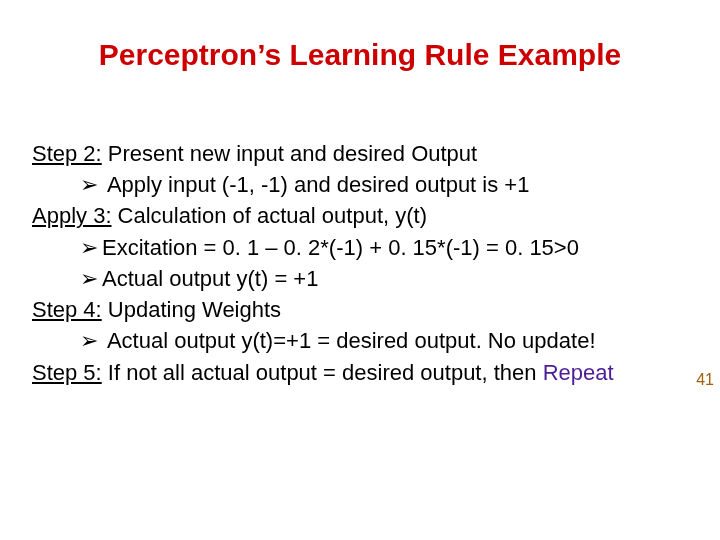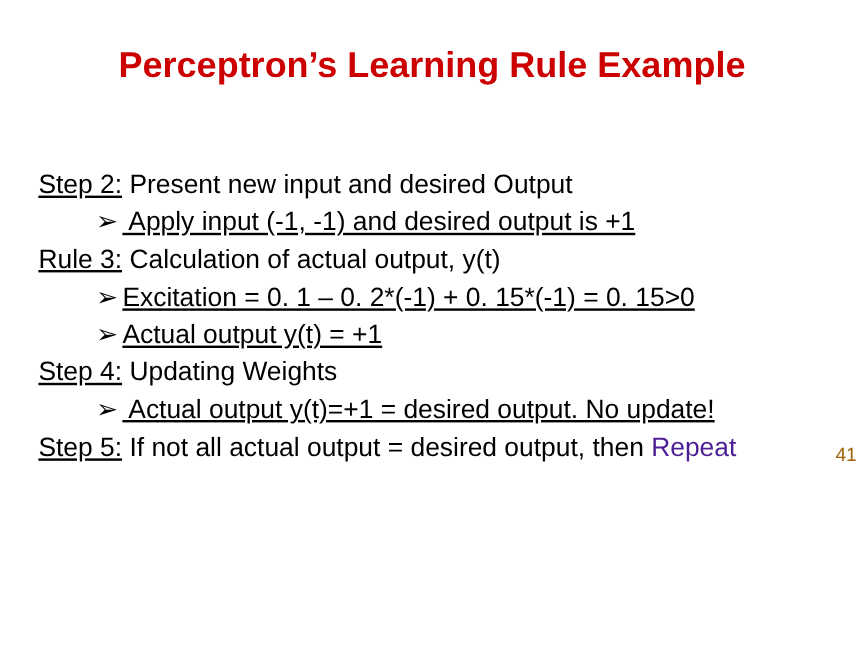--- a/index.html
+++ b/index.html
@@ -37,21 +37,20 @@
     right: 40px;
     font-size: 22px;
     line-height: 1.42;
     color: #000000;
   }
   .body p {
     margin: 0;
   }
   .sub {
     padding-left: 48px;
-    text-decoration: underline;
   }
   .arrow {
     display: inline-block;
     width: 22px;
   }
   .underline { text-decoration: underline; }
   .red { color: #4c1d95; }
   .pagenum {
     position: absolute;
     right: 6px;
@@ -70,21 +69,21 @@
   <div class="body">
 
     <p>
       <span class="underline">Step 2:</span><span> Present new input and desired Output</span>
     </p>
     <p class="sub">
       <span class="arrow">➢</span><span> Apply input (-1, -1) and desired output is +1</span>
     </p>
 
     <p>
-      <span class="underline">Rule 3:</span><span> Calculation of actual output, y(t)</span>
+      <span class="underline">Apply 3:</span><span> Calculation of actual output, y(t)</span>
     </p>
     <p class="sub">
       <span class="arrow">➢</span><span>Excitation = 0. 1 – 0. 2*(-1) + 0. 15*(-1) = 0. 15&gt;0</span>
     </p>
     <p class="sub">
       <span class="arrow">➢</span><span>Actual output y(t) = +1</span>
     </p>
 
     <p>
       <span class="underline">Step 4:</span><span> Updating Weights</span>

